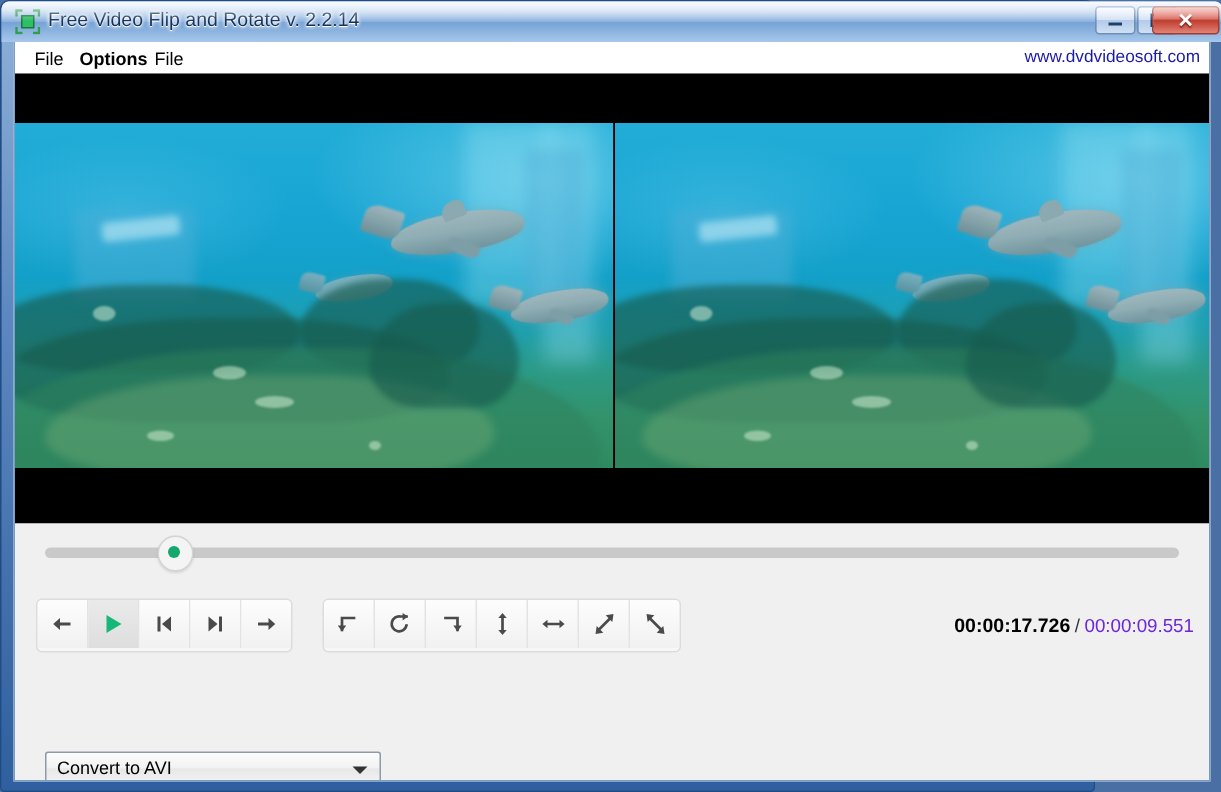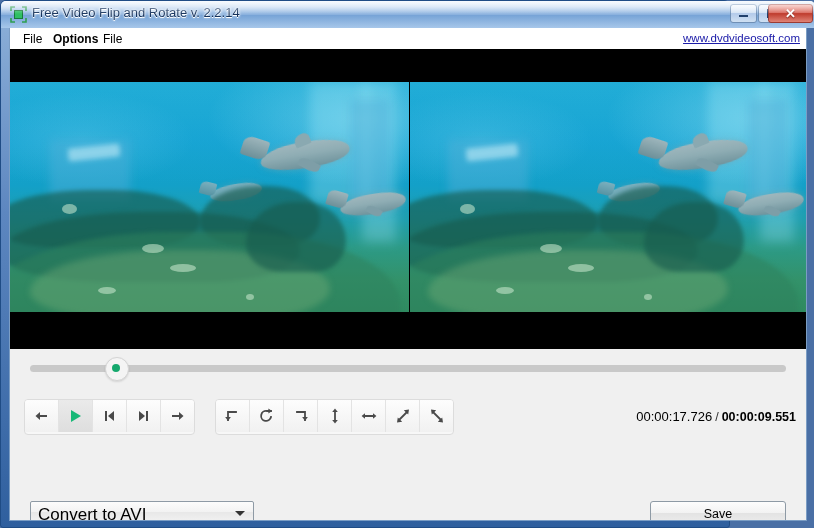--- a/index.html
+++ b/index.html
@@ -73,21 +73,21 @@
     background:#ffffff;border-bottom:1px solid #e2e2e2;
   }
   .menuitem{
     position:absolute;top:3px;font-size:12px;color:#000;padding:1px 5px;cursor:default;
   }
   #mi-file{left:8px;}
   #mi-options{left:38px;font-weight:bold;}
   #mi-help{left:88px;}
   #site-link{
     position:absolute;right:6px;top:4px;font-size:11.5px;color:#1a1aa8;
-    text-decoration:underline;cursor:pointer;
+    cursor:pointer;
   }
 
   
   #video-area{
     position:absolute;left:0;top:21px;width:796px;height:300px;
     background:#000;
   }
   .pane{position:absolute;top:33px;height:230px;overflow:hidden;background:#000;}
   #pane-left{left:0;width:399px;}
   #pane-right{left:400px;width:396px;}
@@ -147,32 +147,32 @@
   .tbtn{width:33px;height:32px;border-right:1px solid #e3e3e3;
     display:flex;align-items:center;justify-content:center;cursor:pointer;
     background:linear-gradient(180deg,#fdfdfd,#f1f1f1);}
   .tbtn:last-child{border-right:none;}
   .tbtn.sel{background:linear-gradient(180deg,#eaeaea,#dedede);}
   #group-transport{left:14px;}
   #group-rotate{left:205px;}
 
   
   #timewrap{position:absolute;right:10px;top:22px;font-size:12.5px;color:#000;white-space:nowrap;}
-  #time-current{font-weight:normal;font-size:13px;}
+  #time-current{font-weight:bold;font-size:13px;}
   #time-sep{color:#333;margin:0 3px;}
-  #time-total{color:#000000;font-weight:bold;}
+  #time-total{color:#6d28d9;}
 
   
   #bottombar{position:absolute;left:0;top:421px;width:796px;height:70px;background:#f0f0f0;}
   #format-select{
     position:absolute;left:20px;top:52px;width:224px;height:23px;
     box-sizing:border-box;
     border:1px solid #8e9aa5;border-radius:2px;
     background:linear-gradient(180deg,#fcfcfc 0%,#f2f2f2 48%,#e8e8e8 50%,#f3f3f3 100%);
-    font-size:17px;color:#000;cursor:pointer;
+    font-size:12px;color:#000;cursor:pointer;
   }
   #format-label{position:absolute;left:7px;top:3px;}
   #format-arrow{position:absolute;right:8px;top:9px;width:0;height:0;
     border-left:5px solid transparent;border-right:5px solid transparent;border-top:5px solid #333;}
   #save-button{
     position:absolute;right:20px;top:52px;width:136px;height:25px;
     box-sizing:border-box;
     border:1px solid #8e9aa5;border-radius:3px;
     background:linear-gradient(180deg,#fdfdfd 0%,#f2f2f2 48%,#e3e3e3 50%,#eeeeee 100%);
     font-size:12.5px;color:#000;cursor:pointer;
@@ -397,19 +397,16 @@
       <div id="timewrap">
         <span id="time-current">00:00:17.726</span><span id="time-sep">/</span><span id="time-total">00:00:09.551</span>
       </div>
     </div>
 
     <div id="bottombar">
       <div id="format-select">
         <span id="format-label">Convert to AVI</span>
         <span id="format-arrow"></span>
       </div>
-      <div id="save-button">
-        <span>Save</span>
-      </div>
     </div>
 
   </div>
 </div>
 
 </body></html>

